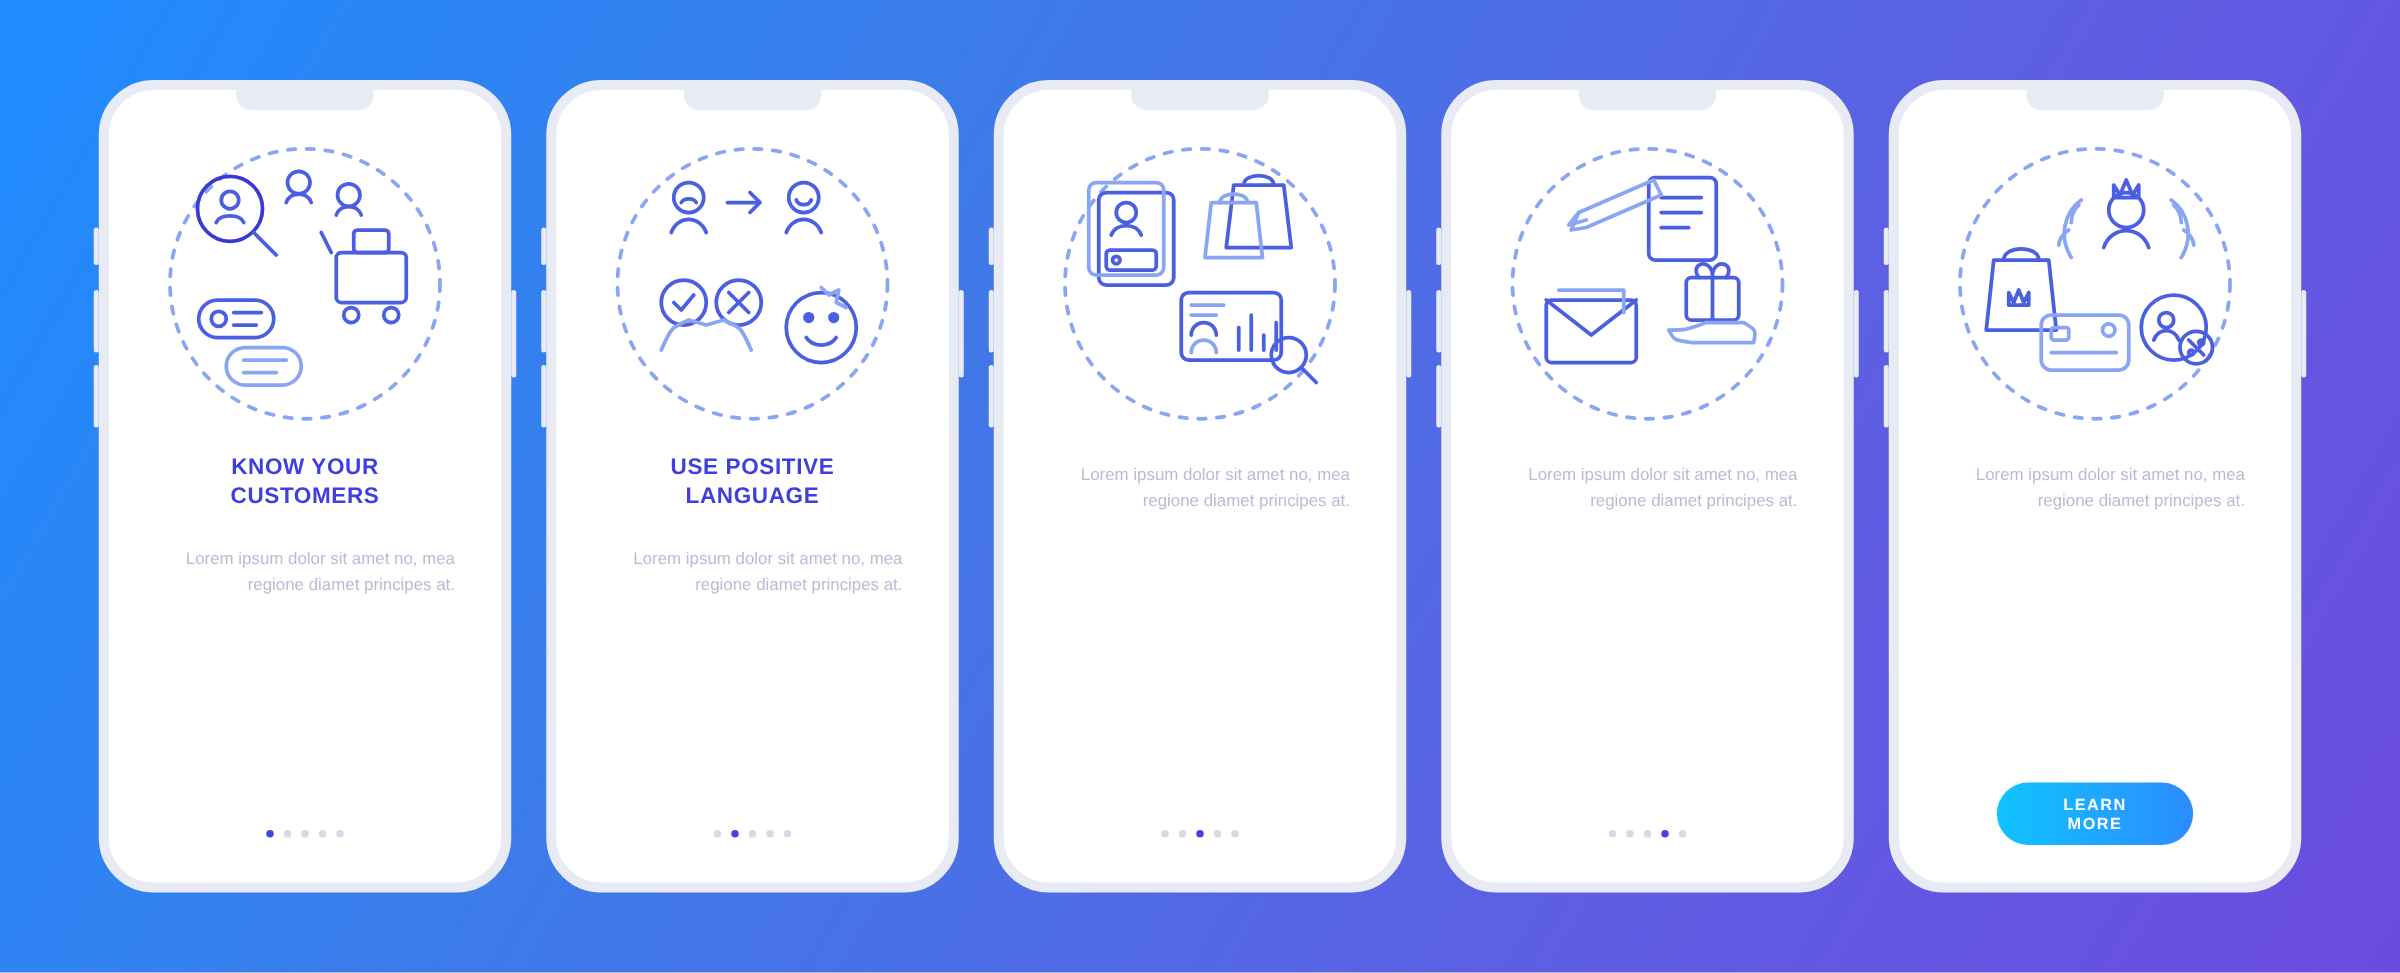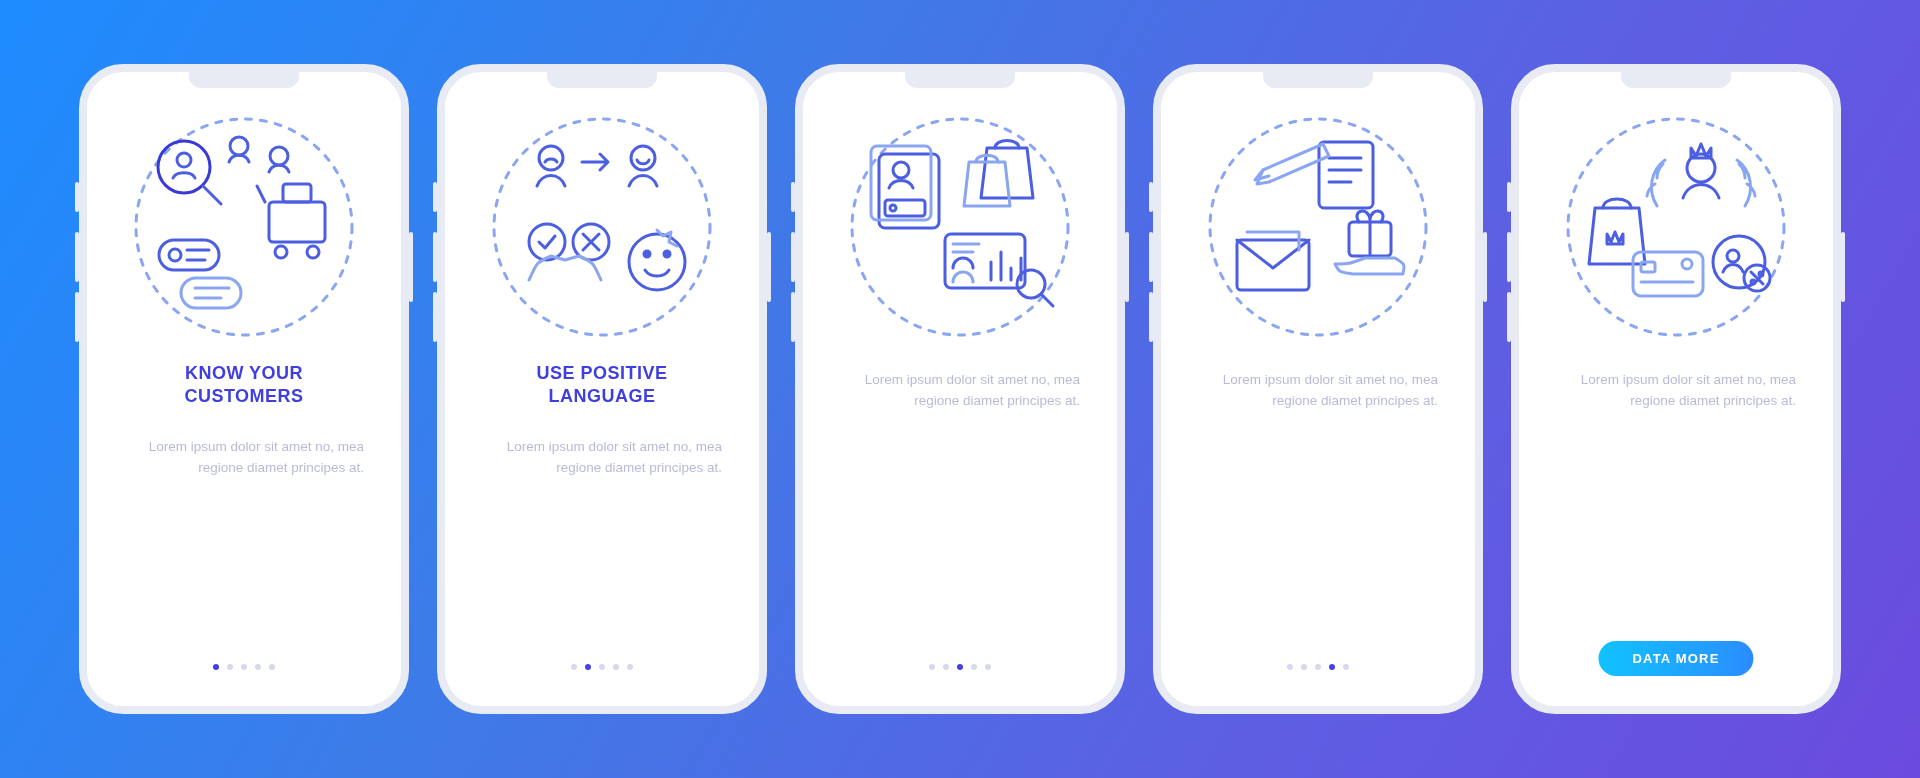--- a/index.html
+++ b/index.html
@@ -260,14 +260,14 @@
         <circle cx="126" cy="152" r="5" stroke="#8aa6f2"></circle>
 
       <circle cx="178" cy="150" r="26"></circle>
         <circle cx="172" cy="144" r="6"></circle>
         <path d="M162 160c4-10 16-10 20 0"></path>
       <circle cx="196" cy="166" r="13"></circle>
         <path d="M190 160l12 12m-10 0a2 2 0 1 0 0-4 2 2 0 0 0 0 4zm8-8a2 2 0 1 0 0-4 2 2 0 0 0 0 4z"></path>
     </svg>
   </div>
   <div class="body">Lorem ipsum dolor sit amet no, mea regione diamet principes at.</div>
-  <button class="cta">DATA MORE</button>
+  <button class="cta">LEARN MORE</button>
 </div>
 
 </body></html>

